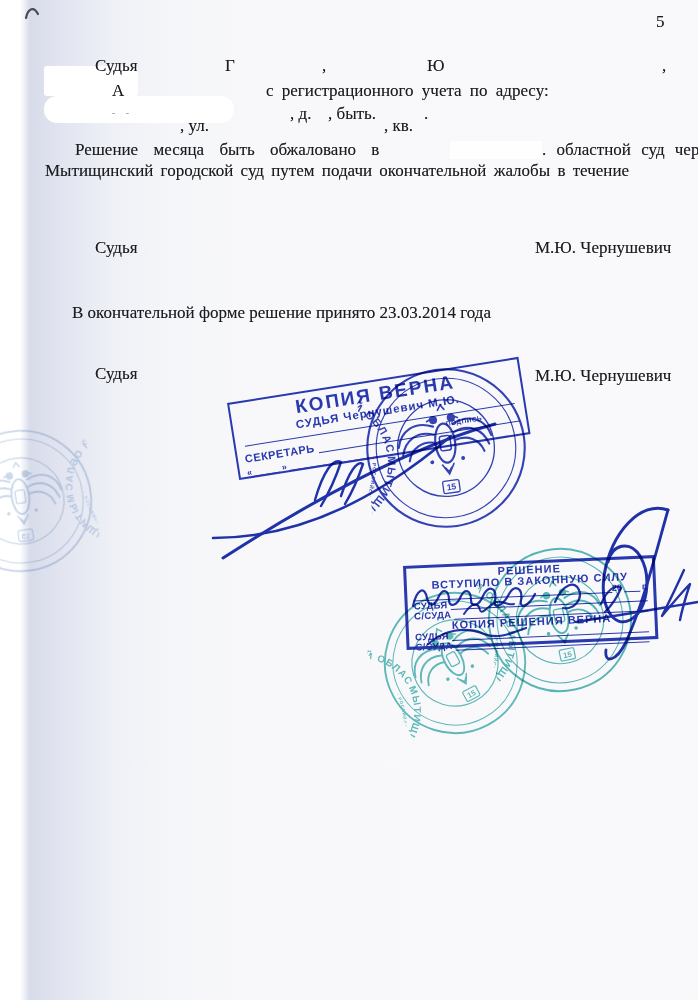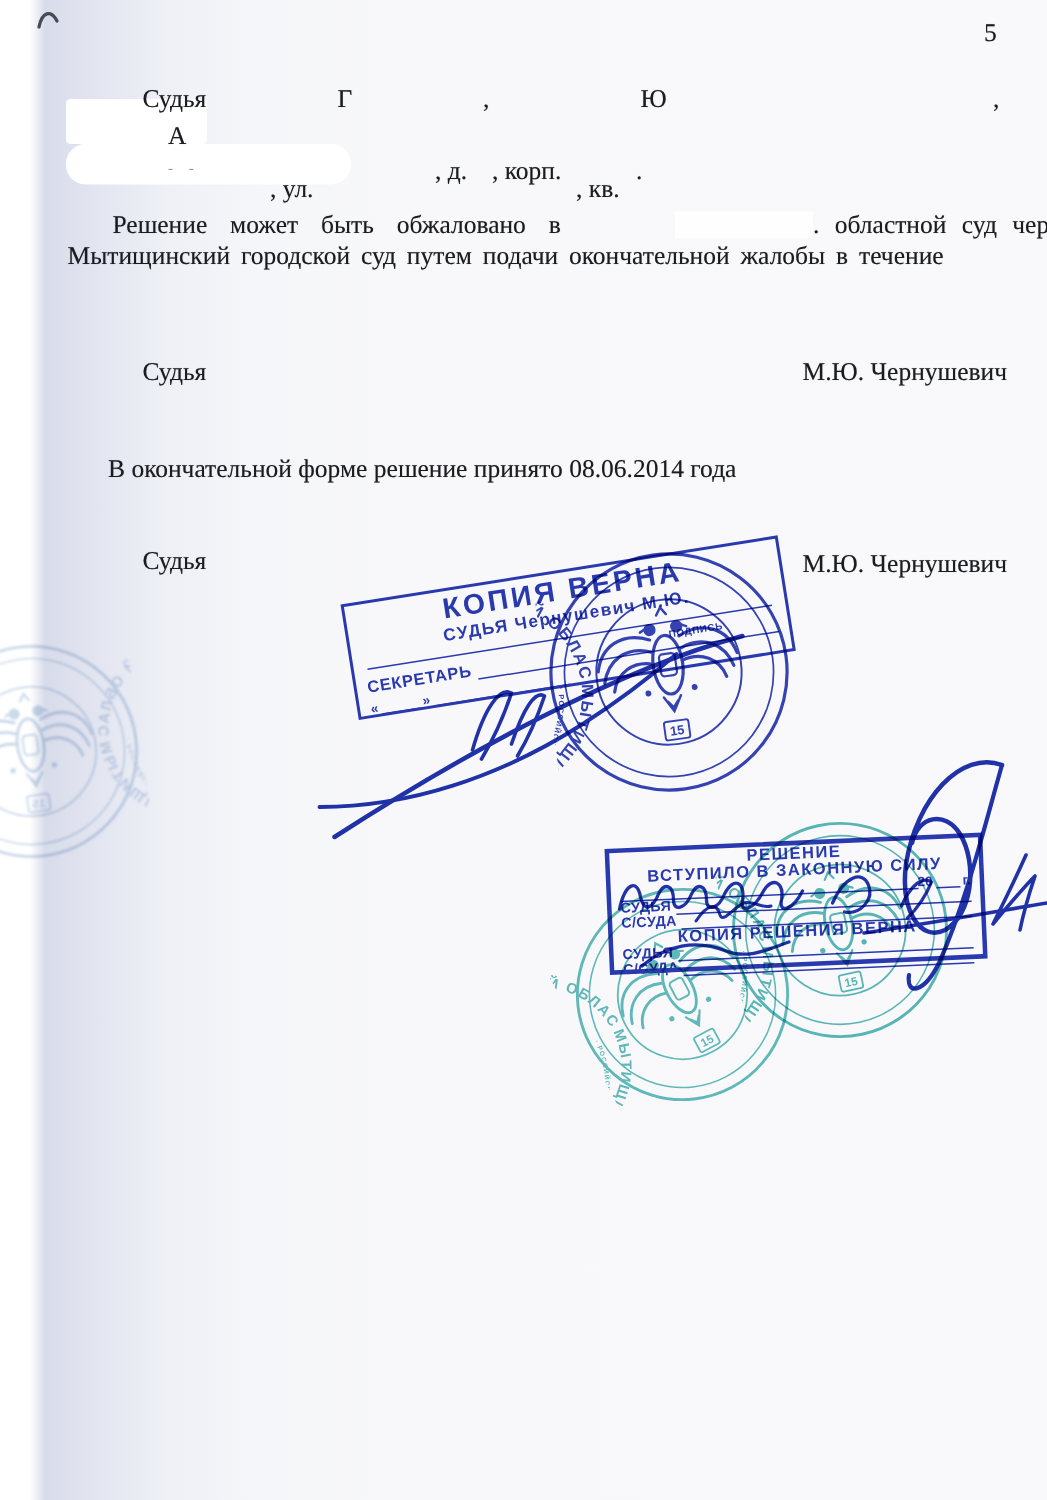--- a/index.html
+++ b/index.html
@@ -118,36 +118,37 @@
 
   <div class="abs doc-text" style="left:656px;top:12px">5</div>
 
   <div class="abs doc-text" style="left:95px;top:56px">Судья</div>
   <div class="abs doc-text" style="left:225px;top:56px">Г</div>
   <div class="abs doc-text" style="left:322px;top:56px">,</div>
   <div class="abs doc-text" style="left:427px;top:56px">Ю</div>
   <div class="abs doc-text" style="left:662px;top:56px">,</div>
 
   <div class="abs doc-text" style="left:112px;top:81px">А</div>
+  <div class="abs doc-text" style="left:266px;top:81px;word-spacing:4px">с регистрационного учета по адресу:</div>
 
   <div class="abs doc-text" style="left:180px;top:116px">, ул.</div>
   <div class="abs doc-text" style="left:290px;top:104px">, д.</div>
-  <div class="abs doc-text" style="left:328px;top:104px">, корп.</div>
+  <div class="abs doc-text" style="left:328px;top:104px">, быть.</div>
   <div class="abs doc-text" style="left:384px;top:116px">, кв.</div>
   <div class="abs doc-text" style="left:424px;top:104px">.</div>
   <div class="abs" style="left:112px;top:107px;font-size:10px;color:#8a94a8;letter-spacing:4px">- -</div>
 
-  <div class="abs doc-text" style="left:75px;top:140px;word-spacing:11px">Решение может быть обжаловано в</div>
+  <div class="abs doc-text" style="left:75px;top:140px;word-spacing:11px">Решение месяца быть обжаловано в</div>
   <div class="abs doc-text" style="left:542px;top:140px;word-spacing:6px">. областной суд через</div>
   <div class="abs doc-text" style="left:45px;top:161px;word-spacing:3px">Мытищинский городской суд путем подачи окончательной жалобы в течение</div>
 
   <div class="abs doc-text" style="left:95px;top:238px">Судья</div>
   <div class="abs doc-text" style="left:535px;top:238px">М.Ю. Чернушевич</div>
 
-  <div class="abs doc-text" style="left:72px;top:303px">В окончательной форме решение принято 08.06.2014 года</div>
+  <div class="abs doc-text" style="left:72px;top:303px">В окончательной форме решение принято 23.03.2014 года</div>
 
   <div class="abs doc-text" style="left:95px;top:364px">Судья</div>
   <div class="abs doc-text" style="left:535px;top:366px">М.Ю. Чернушевич</div>
 
   <div class="abs seal seal-bleed">
     <svg viewBox="-100 -100 200 200">
         <use href="#court-seal" x="-100" y="-100" width="200" height="200"></use>
       </svg>
   </div>
 

